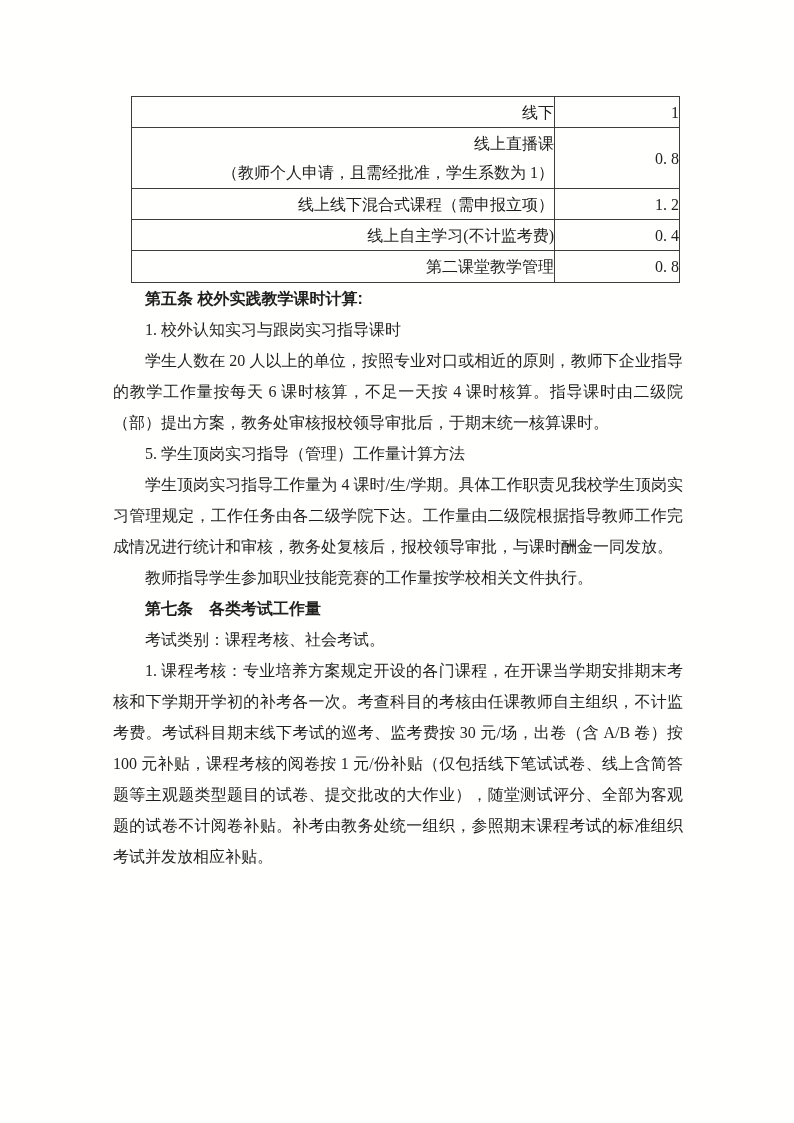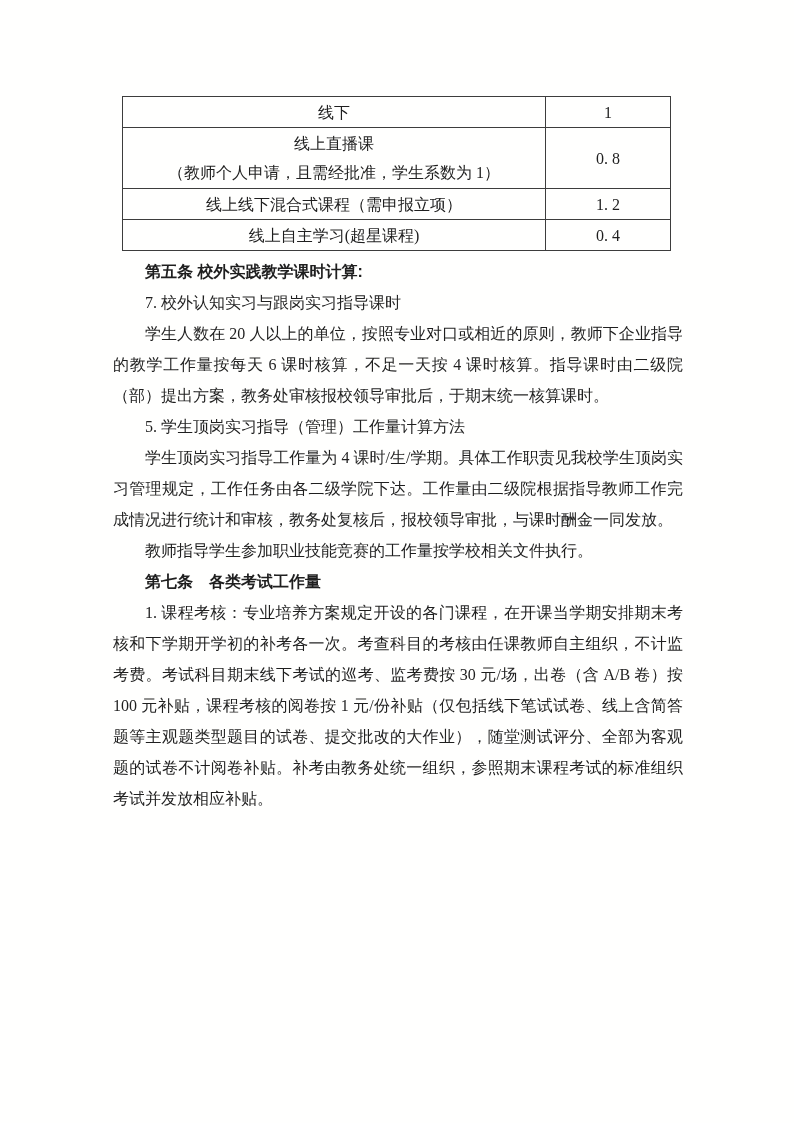--- a/index.html
+++ b/index.html
@@ -22,35 +22,35 @@
     top: 96px;
     width: 570px;
     font-size: 16px;
     line-height: 31px;
     text-align: justify;
   }
   table.coef-table {
     border-collapse: collapse;
     table-layout: fixed;
     width: 548px;
-    margin-left: 9px;
-    text-align: center;
+    margin-left: 18px;
+    text-align: right;
     font-size: 16px;
   }
   table.coef-table td {
     border: 1px solid #3d3d3d;
     padding: 0;
     vertical-align: middle;
     line-height: 29px;
   }
   tr.row-h31  { height: 31px; }
   tr.row-h61  { height: 61px; }
   tr.row-h32  { height: 32px; }
   .cell-line { display: block; }
-  .flow { margin-top: 5px; }
+  .flow { }
   .flow p {
     margin: 0;
     text-indent: 2em;
   }
   p.article-heading {
     font-weight: bold;
     font-family: "Liberation Sans", "DejaVu Sans", sans-serif;
   }
 </style>
 </head>
@@ -74,31 +74,36 @@
             <span class="cell-line">线上直播课</span>
             <span class="cell-line">（教师个人申请，且需经批准，学生系数为 1）</span>
           </td>
           <td>0. 8</td>
         </tr>
         <tr class="row-h31">
           <td>线上线下混合式课程（需申报立项）</td>
           <td>1. 2</td>
         </tr>
         <tr class="row-h31">
-          <td>线上自主学习(超星课程)</td>
+          <td>线上自主学习(不计监考费)</td>
           <td>0. 4</td>
+        </tr>
+        <tr class="row-h32">
+          <td>第二课堂教学管理</td>
+          <td>0. 8</td>
         </tr>
       </tbody>
     </table>
 
     <div class="flow">
       <p class="article-heading">第五条 校外实践教学课时计算:</p>
-      <p>7. 校外认知实习与跟岗实习指导课时</p>
+      <p>1. 校外认知实习与跟岗实习指导课时</p>
       <p>学生人数在 20 人以上的单位，按照专业对口或相近的原则，教师下企业指导的教学工作量按每天 6 课时核算，不足一天按 4 课时核算。指导课时由二级院（部）提出方案，教务处审核报校领导审批后，于期末统一核算课时。</p>
       <p>5. 学生顶岗实习指导（管理）工作量计算方法</p>
       <p>学生顶岗实习指导工作量为 4 课时/生/学期。具体工作职责见我校学生顶岗实习管理规定，工作任务由各二级学院下达。工作量由二级院根据指导教师工作完成情况进行统计和审核，教务处复核后，报校领导审批，与课时酬金一同发放。</p>
       <p>教师指导学生参加职业技能竞赛的工作量按学校相关文件执行。</p>
       <p class="article-heading">第七条　各类考试工作量</p>
+      <p>考试类别：课程考核、社会考试。</p>
       <p>1. 课程考核：专业培养方案规定开设的各门课程，在开课当学期安排期末考核和下学期开学初的补考各一次。考查科目的考核由任课教师自主组织，不计监考费。考试科目期末线下考试的巡考、监考费按 30 元/场，出卷（含 A/B 卷）按 100 元补贴，课程考核的阅卷按 1 元/份补贴（仅包括线下笔试试卷、线上含简答题等主观题类型题目的试卷、提交批改的大作业），随堂测试评分、全部为客观题的试卷不计阅卷补贴。补考由教务处统一组织，参照期末课程考试的标准组织考试并发放相应补贴。</p>
     </div>
 
   </div>
 </div>
 
 </body></html>

